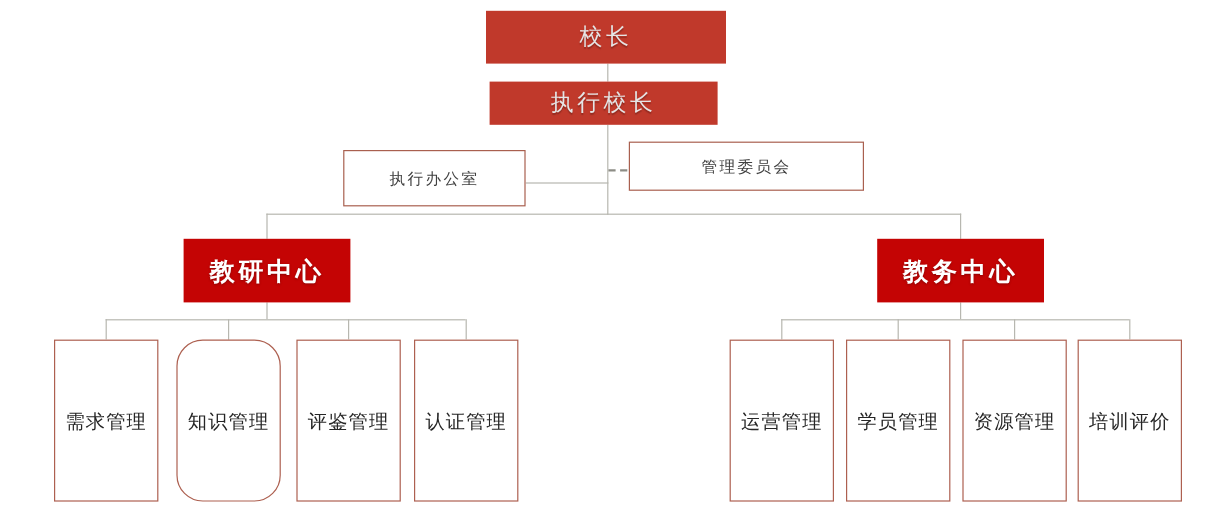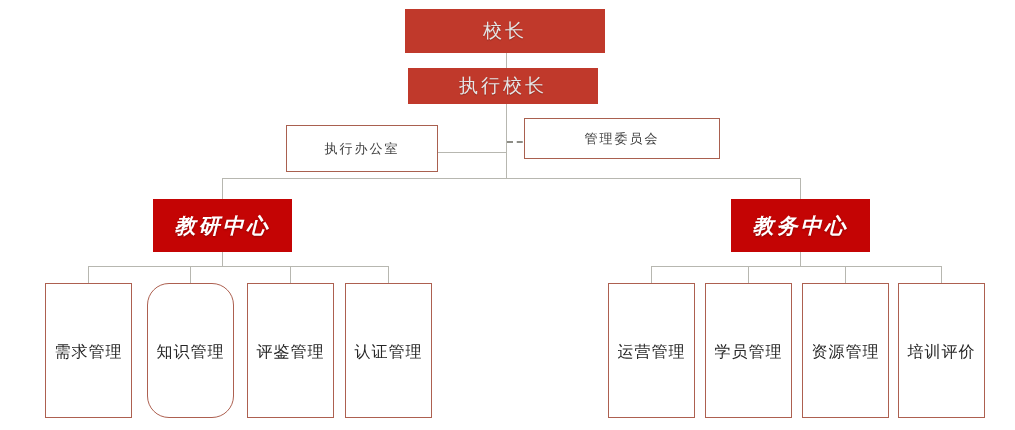--- a/index.html
+++ b/index.html
@@ -53,21 +53,20 @@
   }
 
   
   .node-center {
     background: #c40404;
     color: #ffffff;
     font-size: 21px;
     font-weight: bold;
     letter-spacing: 3px;
     text-shadow: 0 1px 2px rgba(0,0,0,0.3);
-    font-style: italic;
   }
 
   
   .node-outline {
     background: #ffffff;
     border: 1.5px solid #a9604f;
     color: #404040;
     font-size: 13px;
     letter-spacing: 2px;
   }

